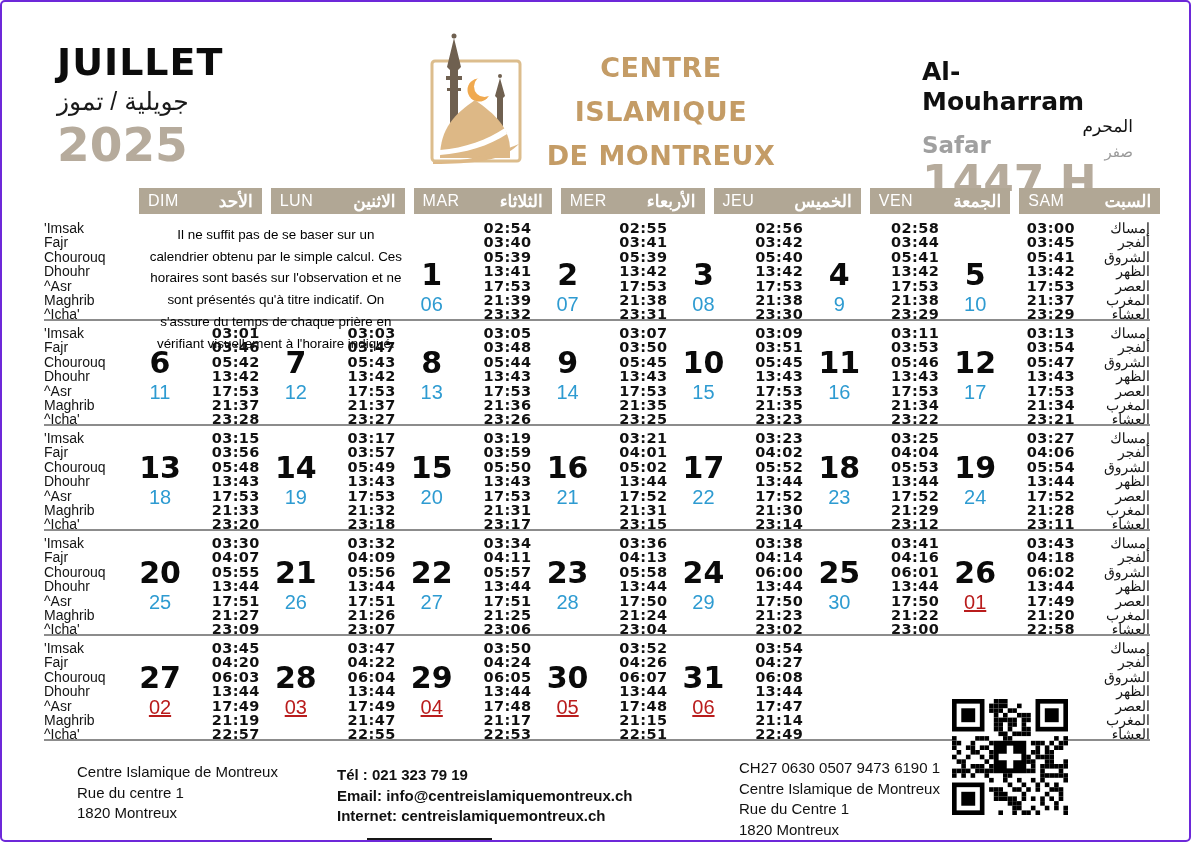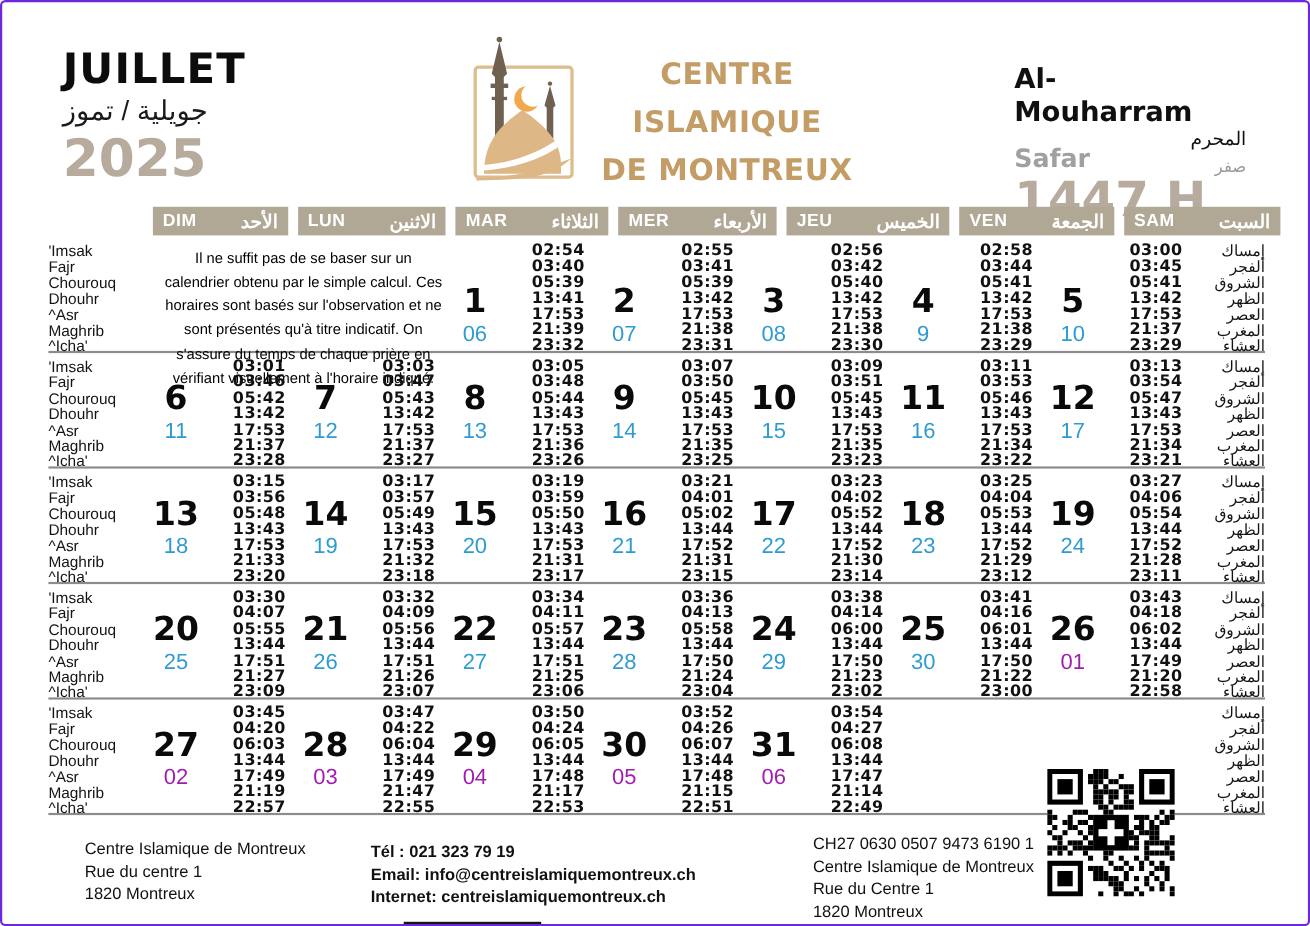--- a/index.html
+++ b/index.html
@@ -22,35 +22,35 @@
   .hijri-primary { font-family:"DejaVu Sans", sans-serif; font-size:25px; font-weight:700; color:#101010; line-height:30px; }
   .hijri-secondary { font-family:"DejaVu Sans", sans-serif; font-size:23px; font-weight:700; color:#a0a0a0; line-height:28px; margin-top:14px; }
   .hijri-year { font-size:44px; color:#b6ab9c; line-height:46px; margin-top:0px; }
   .hdr-ar-months { position:absolute; right:56px; top:112px; text-align:right; }
   .hijri-ar-1 { font-size:17px; color:#111; line-height:26px; }
   .hijri-ar-2 { font-size:15px; color:#9a9a9a; line-height:24px; }
 
   
   .dayheaders { position:absolute; left:137px; top:186px; width:948px; height:26px; display:flex; gap:9px; }
   .dh-box { flex:1; background:#b1a795; color:#fff; display:flex; justify-content:space-between; align-items:center; padding:0 9px; }
-  .dh-fr { font-size:16px; font-weight:700; letter-spacing:0.5px; }
+  .dh-fr { font-size:16px; font-weight:400; letter-spacing:0.5px; }
   .dh-ar { font-size:17px; font-weight:700;margin-left:40px; }
 
   
   .calendar { position:absolute; left:42px; top:214px; width:1106px; }
   .week-row { display:grid; grid-template-columns:93px repeat(7, 1fr) 62px; height:105px; border-bottom:2.5px solid #8c8c8c; padding-top:2px; }
   .fr-labels { grid-column:1; font-size:14px; line-height:14.4px; color:#141414; padding-top:3px; }
   .ar-labels { grid-column:9; font-size:14px; line-height:14.4px; color:#141414; text-align:right; padding-top:3px; }
   .notice { grid-column:2 / span 2; font-size:13.4px; line-height:1.62; text-align:center; color:#000; padding:6px 4px 0 10px; }
   .day-cell { display:flex; }
   .dn-col { width:46px; display:flex; flex-direction:column; align-items:center; justify-content:center; padding-top:2px; }
   .dnum { font-family:"DejaVu Sans", sans-serif; font-size:30px; font-weight:800; color:#0a0a0a; line-height:30px; }
   .hnum { font-size:20px; line-height:22px; margin-top:3px; }
   .hnum.blue { color:#2e9bd1; }
-  .hnum.green { color:#a21caf; }
+  .hnum.green { color:#b91c1c;text-decoration:underline; }
   .times { flex:1; text-align:right; padding-right:13px; padding-top:3px;
            font-family:"DejaVu Sans", sans-serif; font-size:14.5px; font-weight:700; letter-spacing:0.4px; }
   .times .t { line-height:14.4px; }
 
   
   .f-col { position:absolute; font-size:15px; line-height:20.5px; color:#111; }
   .f-left { left:75px; top:760px; }
   .f-mid { left:335px; top:763px;font-weight:bold; }
   .f-right { left:737px; top:756px; }
   .qr { position:absolute; left:950px; top:697px; width:116px; height:116px; }

